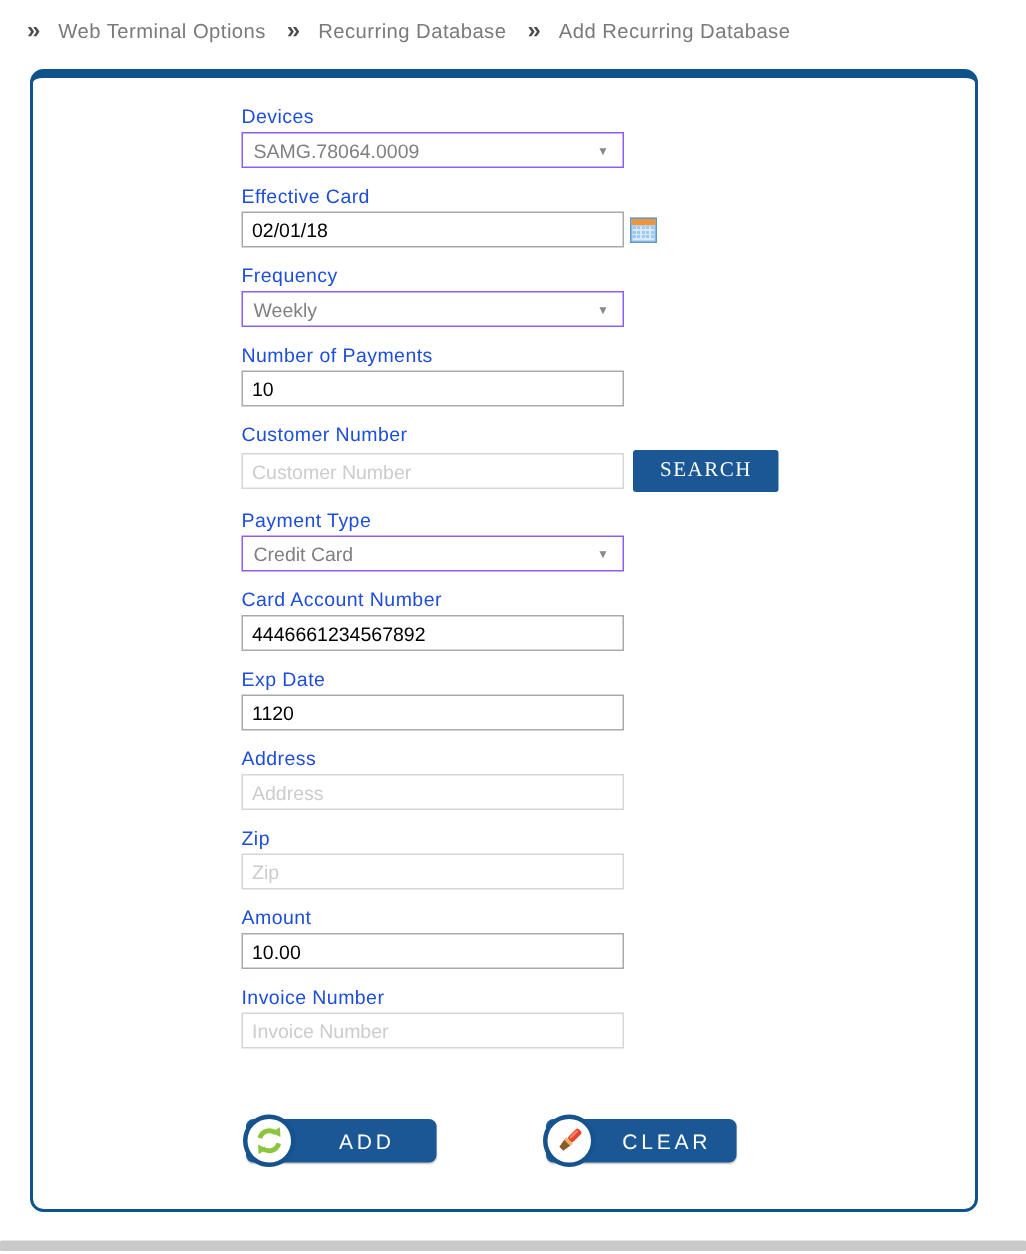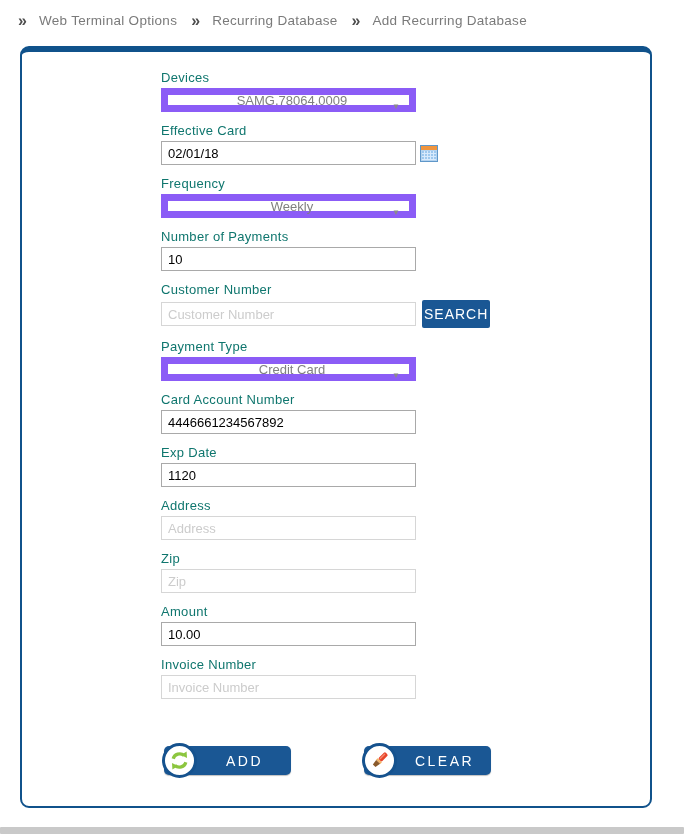--- a/index.html
+++ b/index.html
@@ -16,27 +16,27 @@
     margin:14px 32px 0 20px;
     width:632px; height:762px;
     border:2px solid #10528b;
     border-top:6px solid #10528b;
     border-radius:9px;
     background:#ffffff;
     padding:18px 0 0 139px;
   }
 
   .field-group { margin-bottom:11px; }
-  .field-label { display:block; color:#0f766e; font-size:13px; margin-bottom:3px; letter-spacing:0.3px; }
+  .field-label { display:block; color:#1d4ed8; font-size:13px; margin-bottom:3px; letter-spacing:0.3px; }
 
   .control { width:255px; height:24px; font-size:13px; background:#fff; }
 
   .fake-select {
-    position:relative; border:7px solid #8b5cf6; color:#808080;
-    display:flex; align-items:center; padding-left:7px; cursor:default;justify-content:center;
+    position:relative; border:1px solid #8b5cf6; color:#808080;
+    display:flex; align-items:center; padding-left:7px; cursor:default;
   }
   .fake-select .arrow {
     position:absolute; right:9px; top:7px; font-size:8px; color:#8a8a8a;
   }
 
   .text-input {
     border:1px solid #a9a9a9; color:#000000; padding:0 0 0 6px;
     font-family:"Liberation Sans", sans-serif; outline:none;
   }
   .text-input.empty { border:1px solid #d6d6d6; }
@@ -50,23 +50,23 @@
   .calendar-btn .cal-grid {
     position:absolute; top:5px; left:1px; right:1px; bottom:1px;
     background:
       repeating-linear-gradient(to right, transparent 0 2px, #d8eafc 2px 3px),
       repeating-linear-gradient(to bottom, transparent 0 2px, #d8eafc 2px 3px),
       #9ec8ee;
   }
 
   
   .search-btn {
-    margin-left:6px; height:28px; padding:0 2px;
+    margin-left:6px; height:28px; padding:0 18px;
     background:#1a5794; color:#ffffff; border:none; border-radius:2px;
-    font-size:14px; letter-spacing:1px; font-family:Liberation Sans, sans-serif;
+    font-size:14px; letter-spacing:1px; font-family:Liberation Serif, serif;
     cursor:pointer;
   }
 
   
   .actions { display:flex; margin-top:47px; margin-left:3px;text-decoration:underline; }
   .action-btn {
     position:relative; width:127px; height:29px;
     background:#1a5794; border-radius:5px; cursor:pointer;
     box-shadow:0 1px 1px rgba(0,0,0,0.25);
   }

